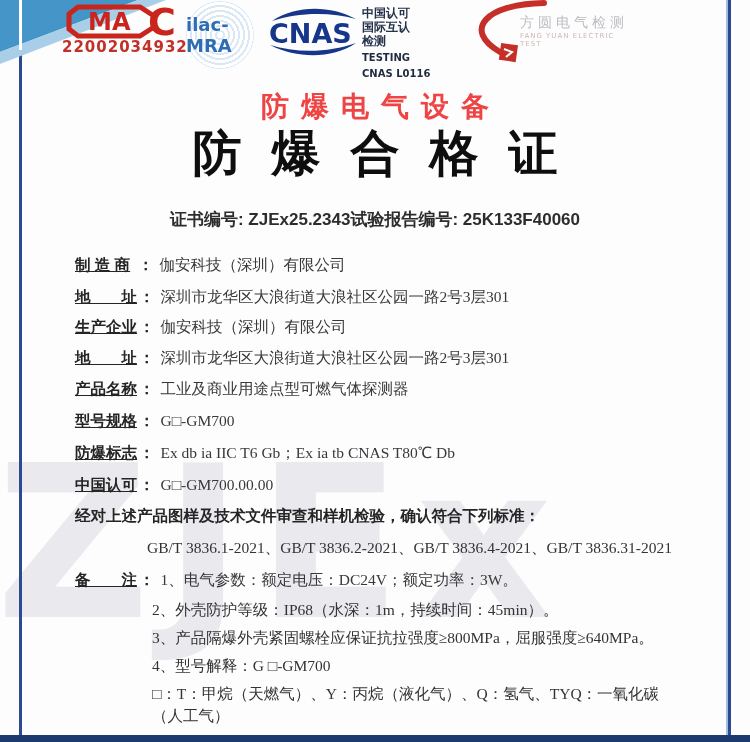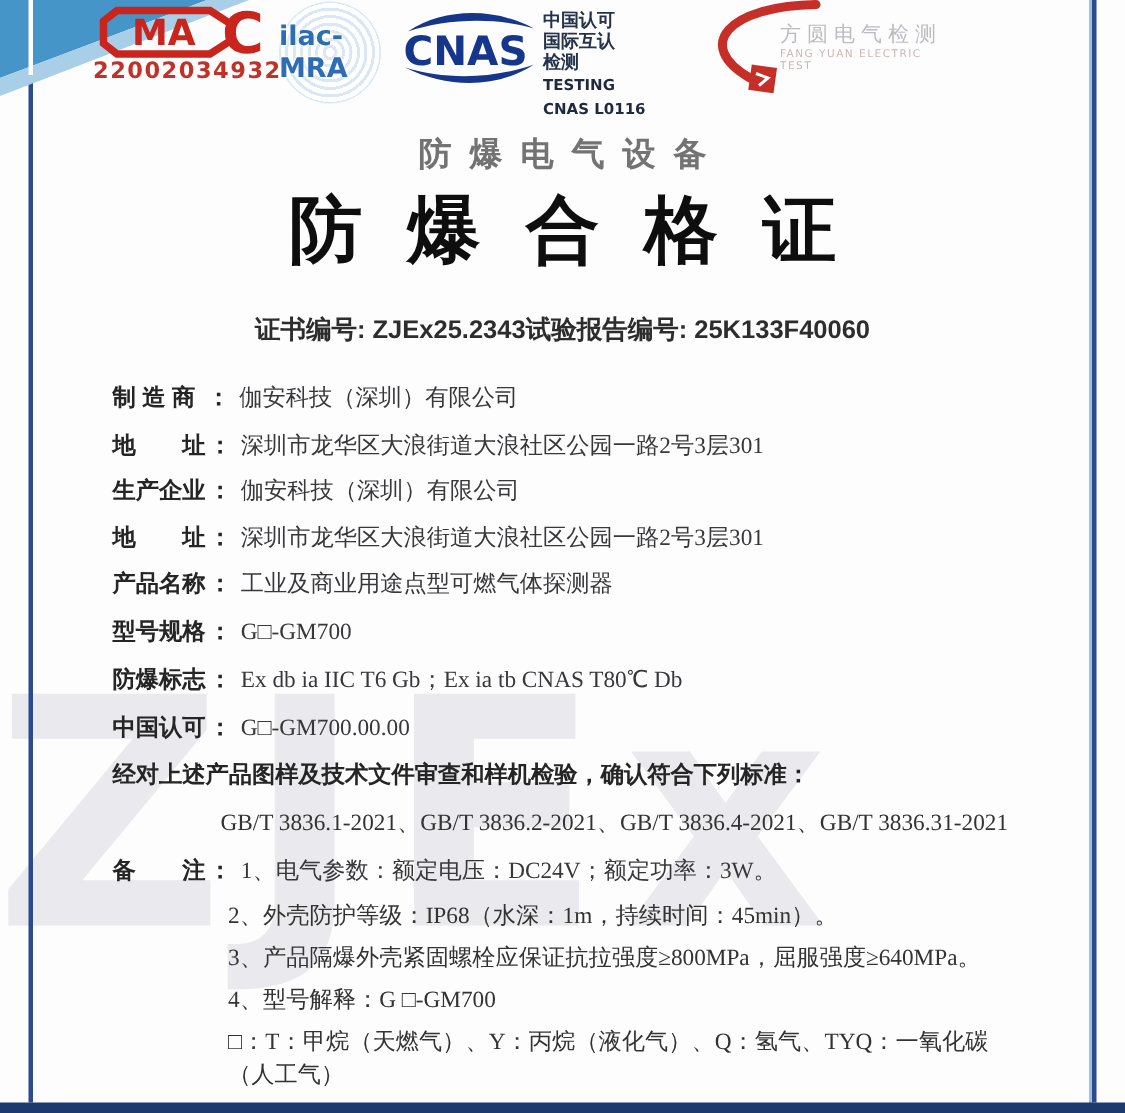--- a/index.html
+++ b/index.html
@@ -42,34 +42,34 @@
   .cnas{position:absolute;left:266px;top:7px;}
   .cnas-textblock{position:absolute;left:362px;top:6px;line-height:14px;}
   .cnas-cn{font-size:12px;font-weight:bold;color:#26324a;}
   .cnas-en{font-size:10px;font-weight:bold;color:#1f2a3f;margin-top:4px;line-height:12px;font-family:"DejaVu Sans", sans-serif;}
   .fy{position:absolute;left:448px;top:0;width:190px;height:72px;}
   .fy-cn{position:absolute;left:72px;top:14px;font-size:14px;letter-spacing:4px;color:#bcbcc2;}
   .fy-en{position:absolute;left:72px;top:32px;font-size:7px;letter-spacing:1px;color:#cdb6b4;font-family:"DejaVu Sans", sans-serif;}
   
   .subtitle{
     position:absolute;left:0;width:750px;top:88px;text-align:center;z-index:2;
-    font-size:22px;font-weight:bold;color:#737373;letter-spacing:12px;text-indent:12px;
+    font-size:28px;font-weight:bold;color:#ef4444;letter-spacing:12px;text-indent:12px;
   }
   .main-title{
     position:absolute;left:0;width:750px;top:121px;text-align:center;z-index:2;
     font-size:49px;font-weight:bold;color:#0e0e0e;letter-spacing:30px;text-indent:30px;
   }
   .cert-line{
     position:absolute;left:0;width:750px;top:208px;z-index:2;
     display:flex;justify-content:center;
     font-size:17px;font-weight:bold;color:#2d2d2d;
   }
   
   .row{position:absolute;left:75px;z-index:2;font-size:15.5px;white-space:nowrap;}
-  .lbl{display:inline-block;min-width:61px;font-weight:bold;color:#252525;}
+  .lbl{display:inline-block;min-width:61px;font-weight:bold;color:#252525;text-decoration:underline;}
   .colon{font-weight:bold;color:#252525;padding:0 6px 0 2px;}
   .val{font-family:"Liberation Serif", serif;color:#38383a;}
   .r1{top:255px}.r2{top:287px}.r3{top:317px}.r4{top:348px}
   .r5{top:379px}.r6{top:411px}.r7{top:443px}.r8{top:475px}
   .statement{position:absolute;left:75px;top:506px;z-index:2;font-size:15.5px;font-weight:bold;color:#252525;white-space:nowrap;}
   .standards{position:absolute;left:147px;top:538px;z-index:2;font-size:15.5px;font-family:"Liberation Serif", serif;color:#333;white-space:nowrap;}
   .remark-row{top:570px;}
   .remark-item{position:absolute;left:152px;z-index:2;font-size:15.5px;font-family:"Liberation Serif", serif;color:#333;white-space:nowrap;}
   .ri2{top:600px}.ri3{top:628px}.ri4{top:656px}
   .legend1{top:684px}.legend2{top:706px}

